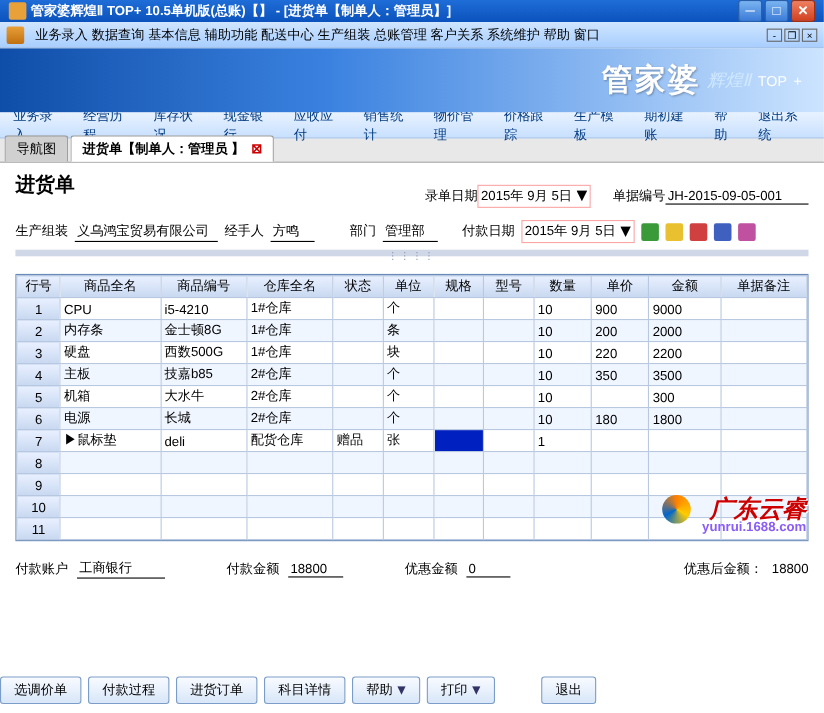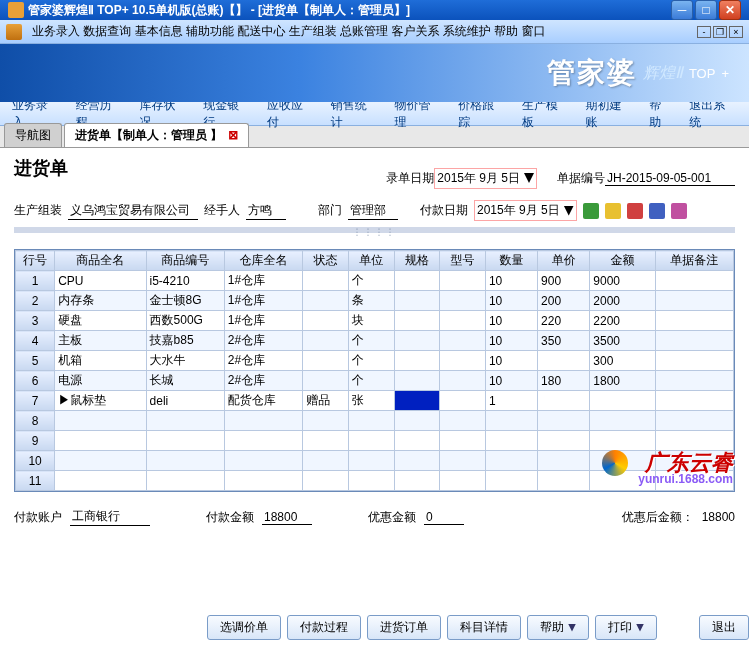--- a/index.html
+++ b/index.html
@@ -50,21 +50,21 @@
 .total-row td { background: linear-gradient(#e8f0ff,#c8d8f0) !important; }
 .sel-cell { background: #0020c0 !important; }
 .row-marker { color: #000; }
 
 .watermark { position: absolute; right: 16px; top: 448px; pointer-events: none; display: flex; align-items: center; gap: 17px; }
 .wm-logo { width: 26px; height: 26px; border-radius: 50%; background: conic-gradient(#ff8000,#ffcc00,#0066cc,#ff8000); }
 .wm-text1 { font-size: 22px; font-weight: bold; font-style: italic; color: #c00; text-shadow: 1px 1px #fff; font-family: "KaiTi",serif; }
 .wm-text2 { font-size: 12px; color: #8b5cf6; font-weight: bold; position: absolute; right: 0; top: 24px; }
 
 .footer-form { padding: 8px 14px; display: flex; align-items: center; gap: 8px; background:#fff; }
-.btnbar-left { position:absolute; bottom:8px; left:0; right:0; display:flex; justify-content:flex-end; gap:6px; }
+.btnbar-left { position:absolute; bottom:8px; left:0; right:0; display:flex; justify-content:flex-start; gap:6px; }
 .btn { background: linear-gradient(#f8fbff,#d8e6f8); border: 1px solid #7a9cc8; border-radius: 3px; padding: 3px 12px; cursor: pointer; display: inline-flex; align-items: center; gap: 4px; }
 .btn .dd { width: 8px; height: 8px; background: #336; clip-path: polygon(0 0,100% 0,50% 100%); }
 
 .drag-handle { height:6px; background:#d0d8e8; text-align:center; color:#8898b0; font-size:9px; letter-spacing:2px; }
 </style>
 </head>
 <body>
 
 <div class="titlebar">
   <span class="titlebar-icon"></span>

